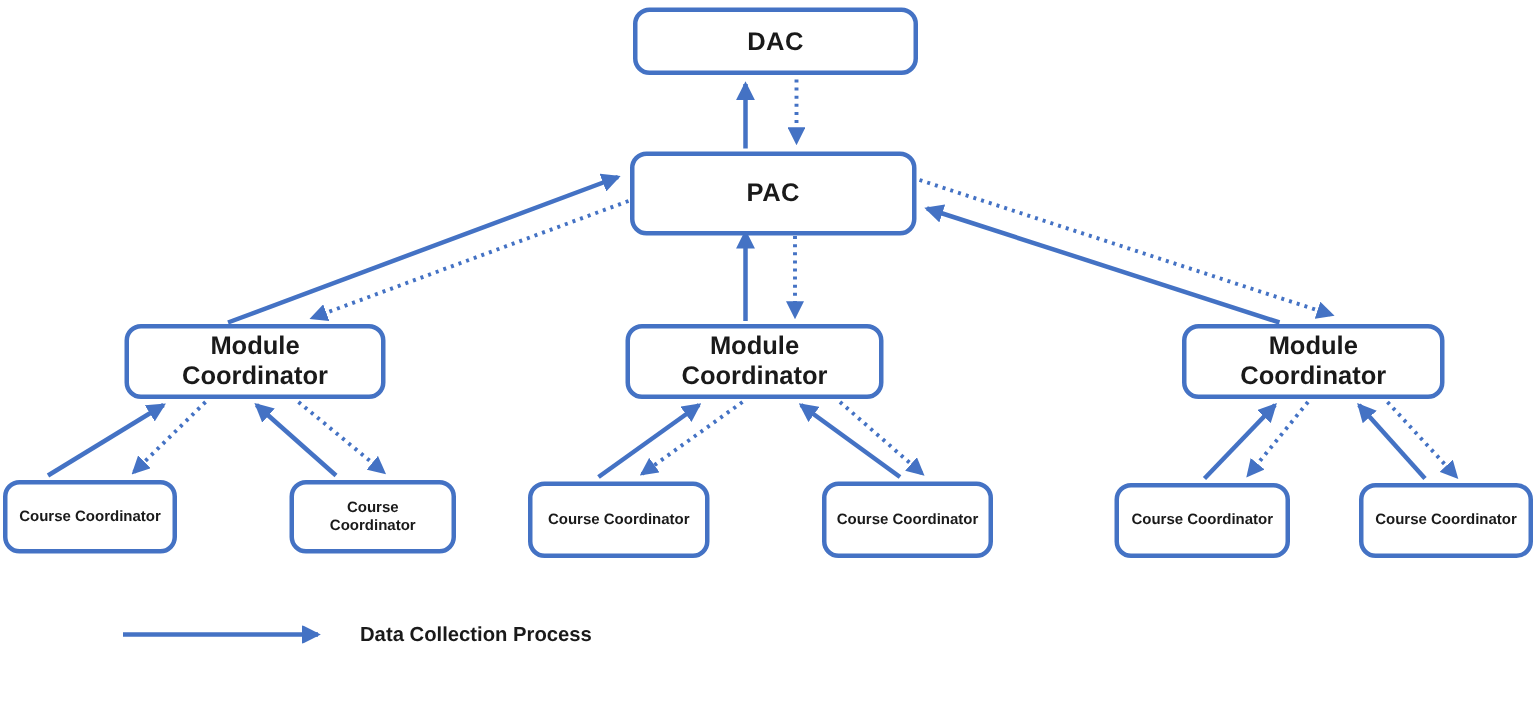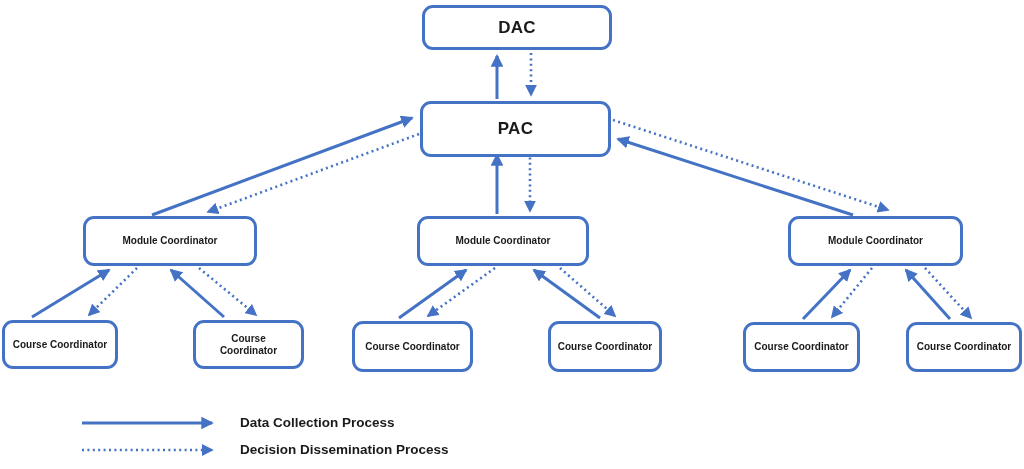--- a/index.html
+++ b/index.html
@@ -25,21 +25,21 @@
     display: flex;
     align-items: center;
     justify-content: center;
     text-align: center;
     font-weight: bold;
     color: #1a1a1a;
     line-height: 1.15;
     padding: 2px 6px;
   }
   .node-top { font-size: 17px; letter-spacing: 0.3px; }
-  .node-mid { font-size: 10px; }
+  .node-mid { font-size: 17px; }
   .node-leaf { font-size: 10px; }
   .solid-line { stroke: #4472c4; stroke-width: 3; fill: none; }
   .dotted-line { stroke: #4472c4; stroke-width: 2.6; fill: none; stroke-dasharray: 2 3.4; }
   #legend {
     position: absolute;
     left: 80px;
     top: 409px;
   }
   .legend-row {
     display: flex;
@@ -129,21 +129,15 @@
     <span>Course Coordinator</span>
   </div>
 
   <div id="legend">
     <div class="legend-row">
       <svg width="140" height="12" viewBox="0 0 140 12">
         <line class="solid-line" marker-end="url(#ah)" x1="2" y1="6" x2="132" y2="6"></line>
       </svg>
       <span class="legend-label">Data Collection Process</span>
     </div>
-    <div class="legend-row">
-      <svg width="140" height="12" viewBox="0 0 140 12">
-        <line class="dotted-line" marker-end="url(#ahd)" x1="2" y1="6" x2="132" y2="6"></line>
-      </svg>
-      <span class="legend-label">Decision Dissemination Process</span>
-    </div>
   </div>
 
 </div>
 
 </body></html>

